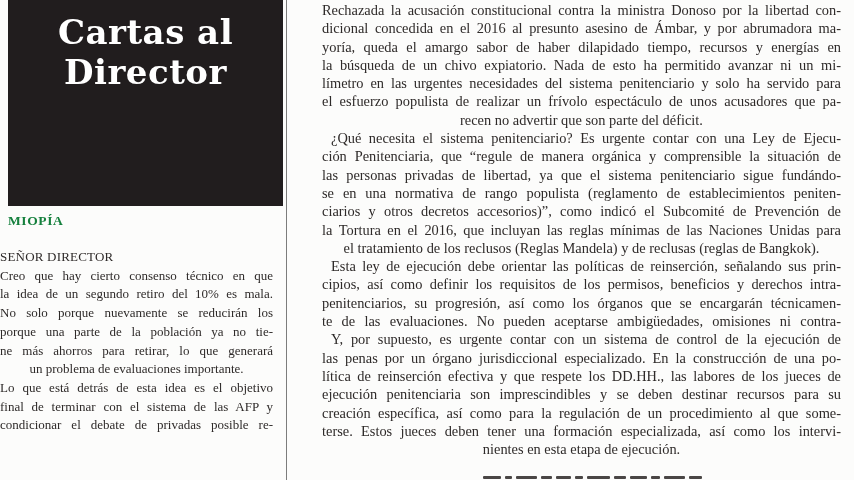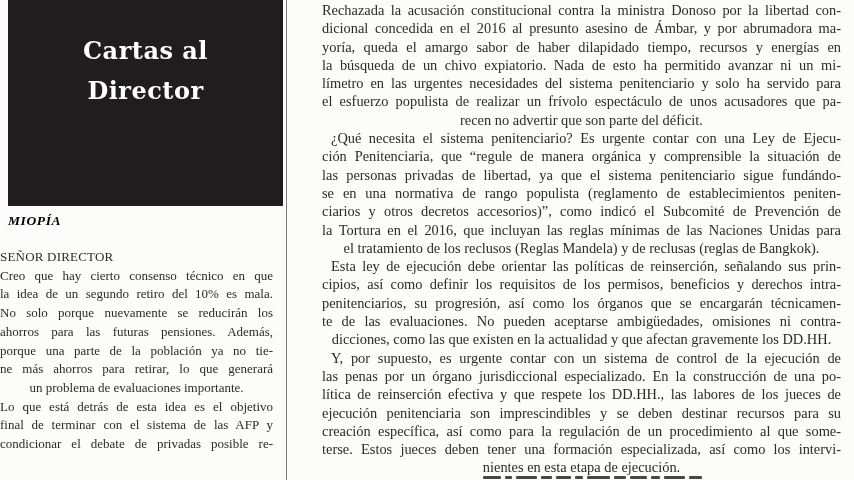--- a/index.html
+++ b/index.html
@@ -6,26 +6,26 @@
     --masthead-bg:#211d1e; --masthead-text:#ffffff; --ink:#2e2a29;
     --divider:#7c7c7c; --paper:#fcfcfb;
   }
   html,body{margin:0;padding:0;}
   body{width:854px;height:480px;overflow:hidden;background:var(--paper);
        font-family:"Liberation Serif", serif;color:var(--ink);}
   .page{position:relative;width:854px;height:480px;}
 
   .masthead{position:absolute;left:8px;top:0;width:275px;height:206px;
             background:var(--masthead-bg);}
-  .masthead-title{margin-top:31px;text-align:center;color:var(--masthead-text);
+  .masthead-title{margin-top:12px;text-align:center;color:var(--masthead-text);
             font-family:"DejaVu Serif", serif;font-weight:700;
-            font-size:24px;line-height:40px;letter-spacing:0.5px;}
+            font-size:34px;line-height:40px;letter-spacing:0.5px;}
 
   .kicker{position:absolute;left:8px;top:213px;font-weight:700;font-size:13.5px;
-          letter-spacing:0.6px;color:#000000;font-style:italic;}
+          letter-spacing:0.6px;color:#15803d;}
 
   .left-col{position:absolute;left:0;top:248px;width:273px;
             font-size:13px;line-height:18.7px;}
   .salutation{letter-spacing:0.2px;}
 
   .right-col{position:absolute;left:322px;top:1px;width:519px;
              font-size:14.4px;line-height:18.3px;}
 
   .line{white-space:nowrap;}
   .line.just{white-space:normal;text-align:justify;text-align-last:justify;
@@ -53,21 +53,20 @@
   </div>
 
   <div class="kicker">MIOPÍA</div>
 
   <div class="left-col">
     <div class="line salutation">SEÑOR DIRECTOR</div>
     <div>
         <div class="line just">Creo que hay cierto consenso técnico en que</div>
         <div class="line just">la idea de un segundo retiro del 10% es mala.</div>
         <div class="line just">No solo porque nuevamente se reducirán los</div>
-        <div class="line just">ahorros para las futuras pensiones. Además,</div>
         <div class="line just">porque una parte de la población ya no tie-</div>
         <div class="line just">ne más ahorros para retirar, lo que generará</div>
         <div class="line lastline">un problema de evaluaciones importante.</div>
         <div class="line just">Lo que está detrás de esta idea es el objetivo</div>
         <div class="line just">final de terminar con el sistema de las AFP y</div>
         <div class="line just">condicionar el debate de privadas posible re-</div>
       </div>
   </div>
 
   <div class="divider"></div>
@@ -84,21 +83,20 @@
       <div class="line just">ción Penitenciaria, que “regule de manera orgánica y comprensible la situación de</div>
       <div class="line just">las personas privadas de libertad, ya que el sistema penitenciario sigue fundándo-</div>
       <div class="line just">se en una normativa de rango populista (reglamento de establecimientos peniten-</div>
       <div class="line just">ciarios y otros decretos accesorios)”, como indicó el Subcomité de Prevención de</div>
       <div class="line just">la Tortura en el 2016, que incluyan las reglas mínimas de las Naciones Unidas para</div>
       <div class="line lastline">el tratamiento de los reclusos (Reglas Mandela) y de reclusas (reglas de Bangkok).</div>
       <div class="line just indent">Esta ley de ejecución debe orientar las políticas de reinserción, señalando sus prin-</div>
       <div class="line just">cipios, así como definir los requisitos de los permisos, beneficios y derechos intra-</div>
       <div class="line just">penitenciarios, su progresión, así como los órganos que se encargarán técnicamen-</div>
       <div class="line just">te de las evaluaciones. No pueden aceptarse ambigüedades, omisiones ni contra-</div>
-      <div class="line lastline">dicciones, como las que existen en la actualidad y que afectan gravemente los DD.HH.</div>
       <div class="line just indent">Y, por supuesto, es urgente contar con un sistema de control de la ejecución de</div>
       <div class="line just">las penas por un órgano jurisdiccional especializado. En la construcción de una po-</div>
       <div class="line just">lítica de reinserción efectiva y que respete los DD.HH., las labores de los jueces de</div>
       <div class="line just">ejecución penitenciaria son imprescindibles y se deben destinar recursos para su</div>
       <div class="line just">creación específica, así como para la regulación de un procedimiento al que some-</div>
       <div class="line just">terse. Estos jueces deben tener una formación especializada, así como los intervi-</div>
       <div class="line lastline">nientes en esta etapa de ejecución.</div>
     </div>
 
   <div class="sig-frag">

